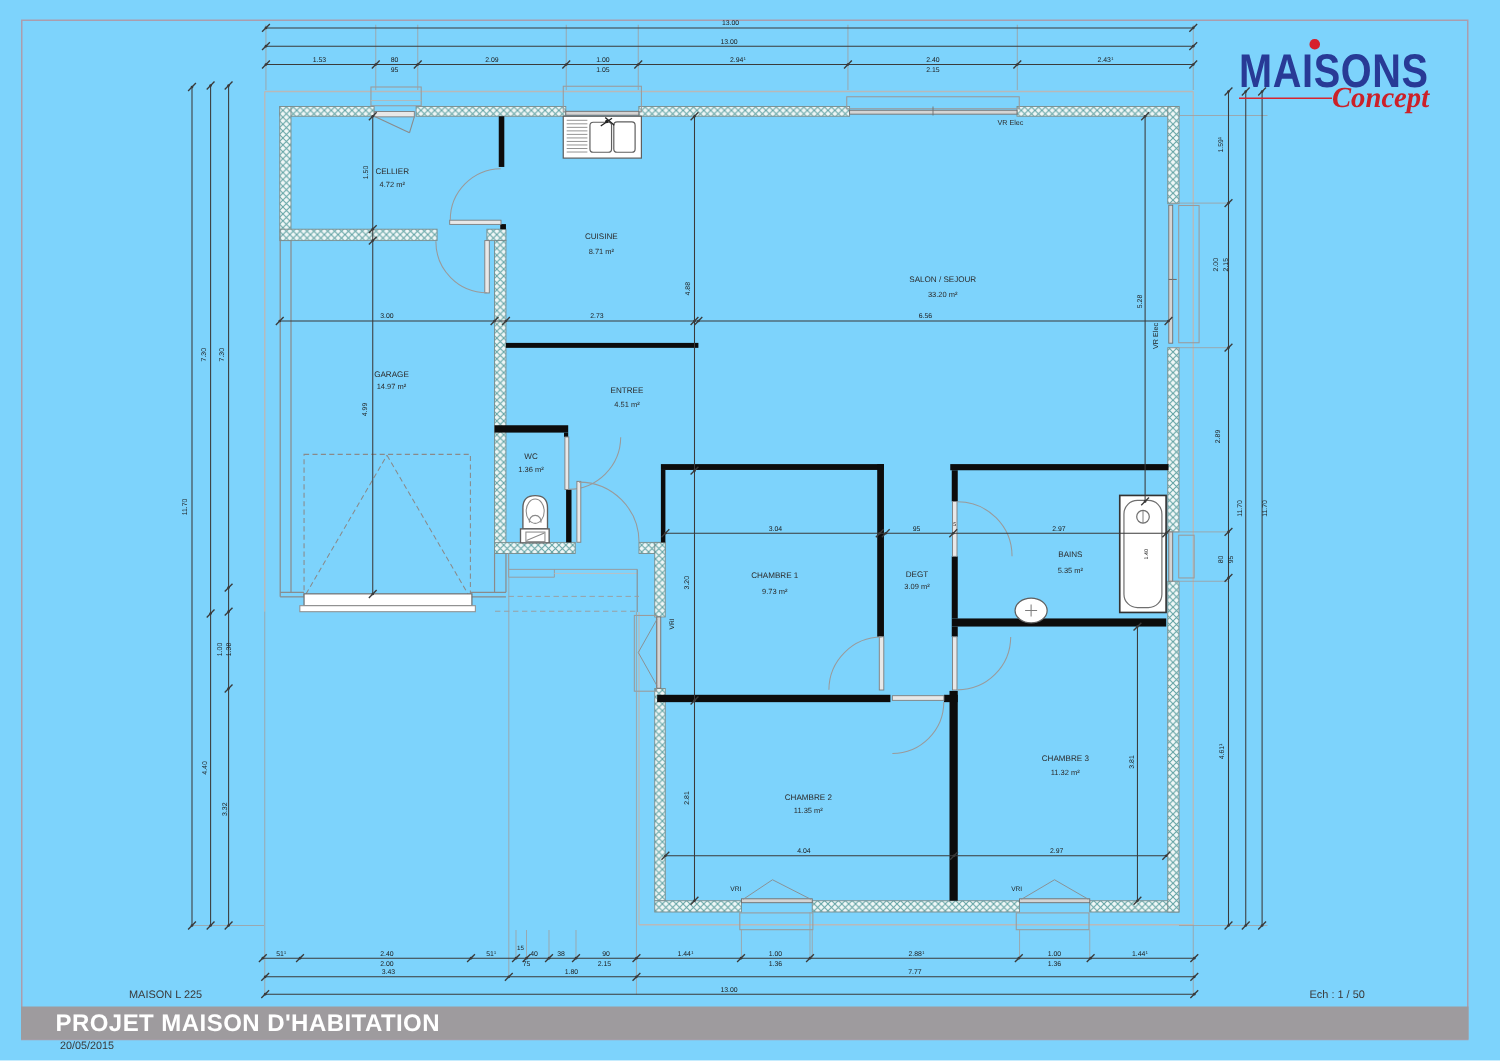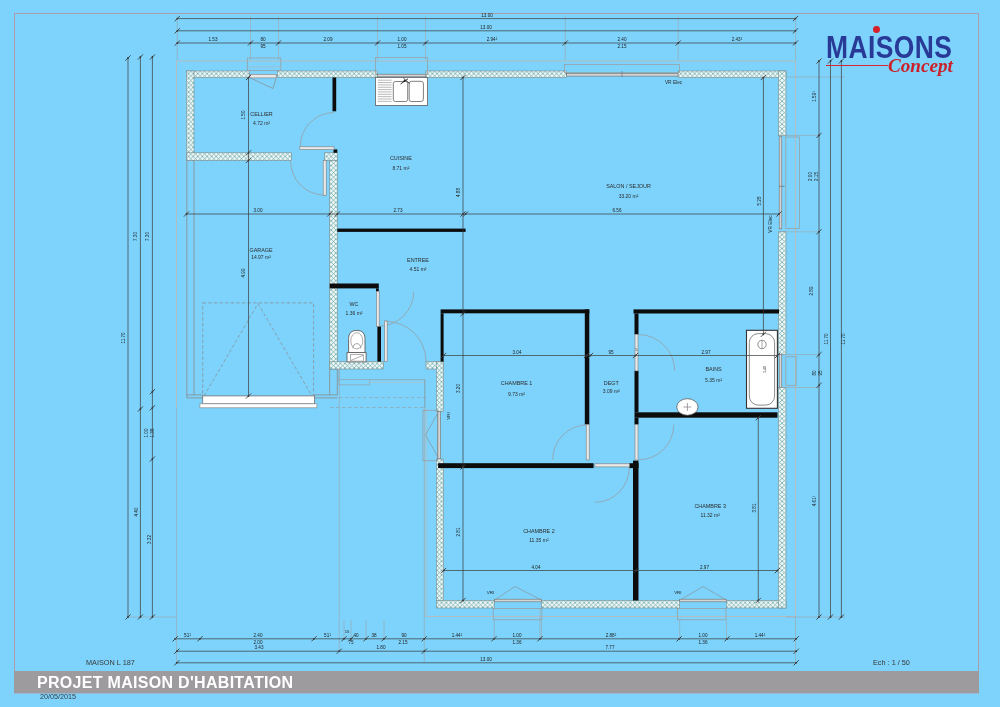--- a/index.html
+++ b/index.html
@@ -443,18 +443,18 @@
 </svg>
 
 <div style="position:absolute;left:824px;top:22px;width:140px;height:60px;">
   <div style="position:absolute;left:2px;top:6.5px;font-family:'Liberation Sans',sans-serif;font-weight:bold;font-size:31.5px;color:#283a96;letter-spacing:0.5px;transform:scaleX(0.84);transform-origin:left top;white-space:nowrap;">MAISONS</div>
   <div style="position:absolute;left:49px;top:4px;width:6.8px;height:6.8px;border-radius:50%;background:#d71f2b;"></div>
   <div style="position:absolute;left:1.7px;top:43.2px;width:62px;height:1.2px;background:#d7252f;"></div>
   <div style="position:absolute;left:64px;top:33px;font-family:'Liberation Serif',serif;font-style:italic;font-weight:bold;font-size:19.5px;color:#cb2129;transform:scaleX(0.98);transform-origin:left top;">Concept</div>
 </div>
 
 <div style="position:absolute;left:40px;top:692px;font-size:7.2px;color:#3a3a3a;font-family:'Liberation Sans',sans-serif;">20/05/2015</div>
-<div style="position:absolute;left:86px;top:658px;font-size:7.3px;color:#3a3a3a;font-family:'Liberation Sans',sans-serif;">MAISON L 187</div>
+<div style="position:absolute;left:86px;top:658px;font-size:7.3px;color:#3a3a3a;font-family:'Liberation Sans',sans-serif;">MAISON L 225</div>
 <div style="position:absolute;left:873px;top:658px;font-size:7.3px;color:#3a3a3a;font-family:'Liberation Sans',sans-serif;">Ech : 1 / 50</div>
 
 <div style="position:absolute;left:14px;top:670.5px;width:965px;height:22.5px;background:#9e9b9e;padding-left:48px;">
   <div style="position:absolute;left:23px;top:3px;font-size:16px;font-weight:bold;color:#ffffff;font-family:'Liberation Sans',sans-serif;letter-spacing:0.3px;">PROJET MAISON D'HABITATION</div>
 </div>
 </div>
 </body></html>

